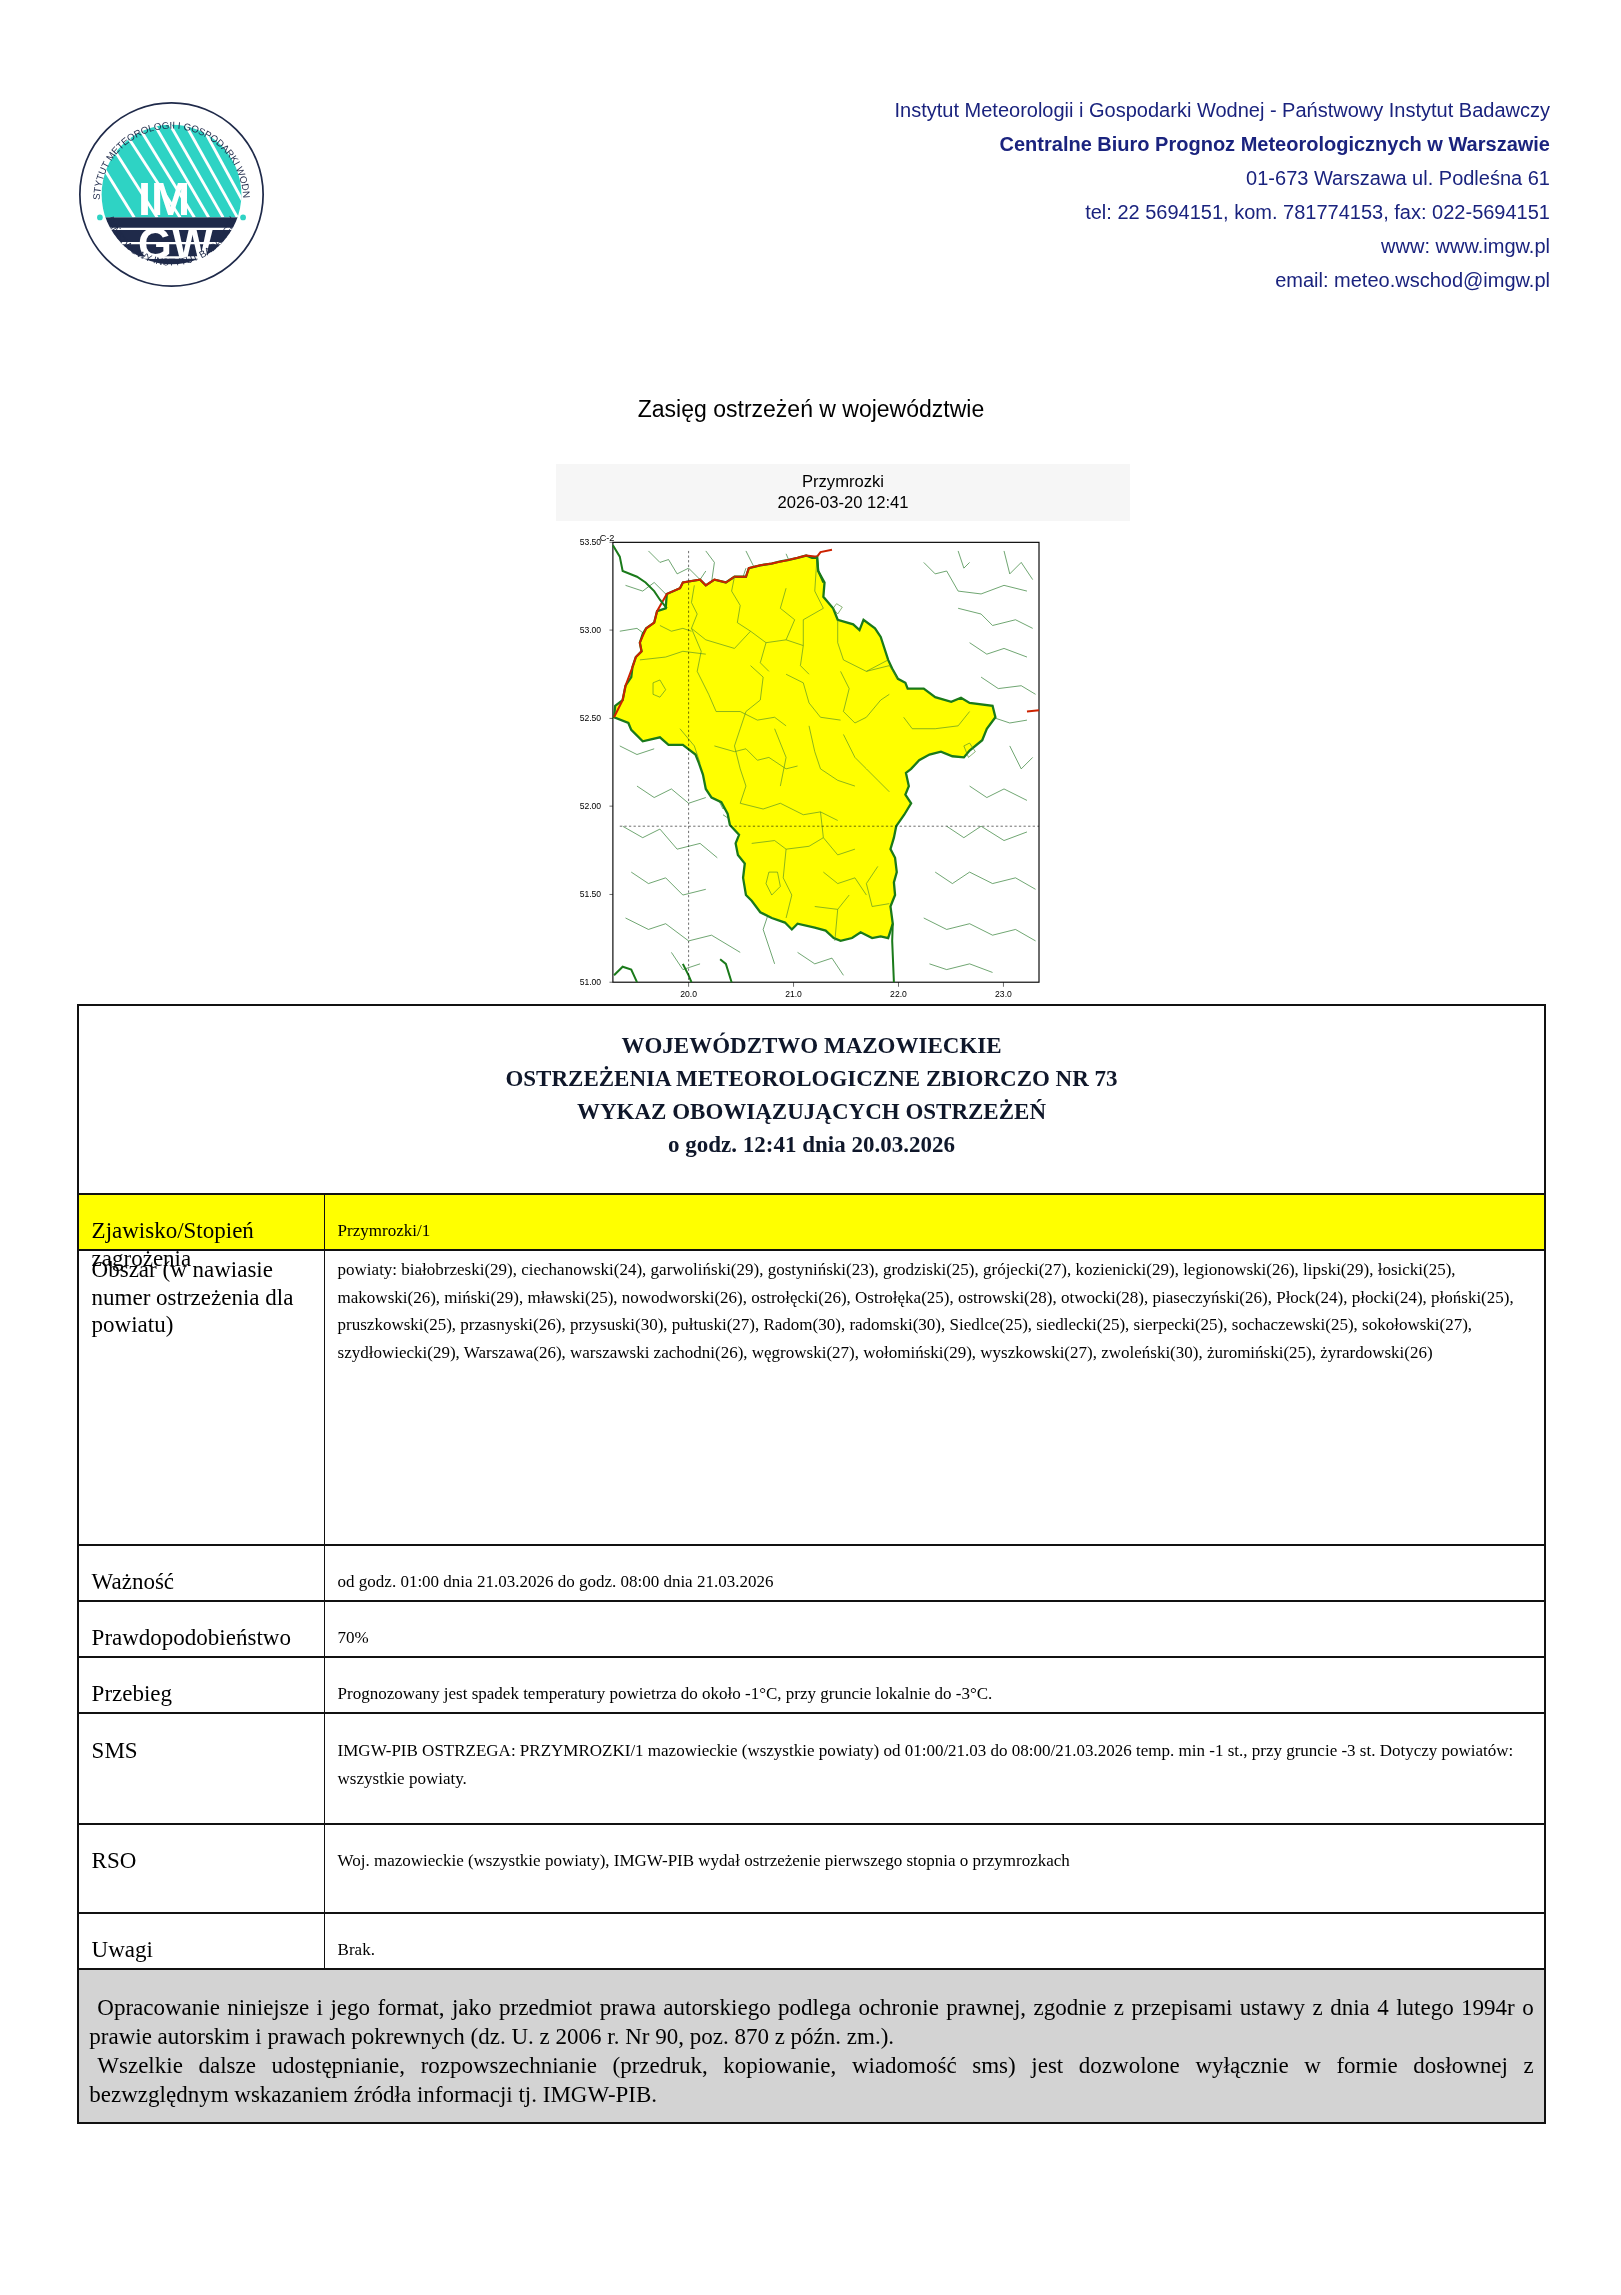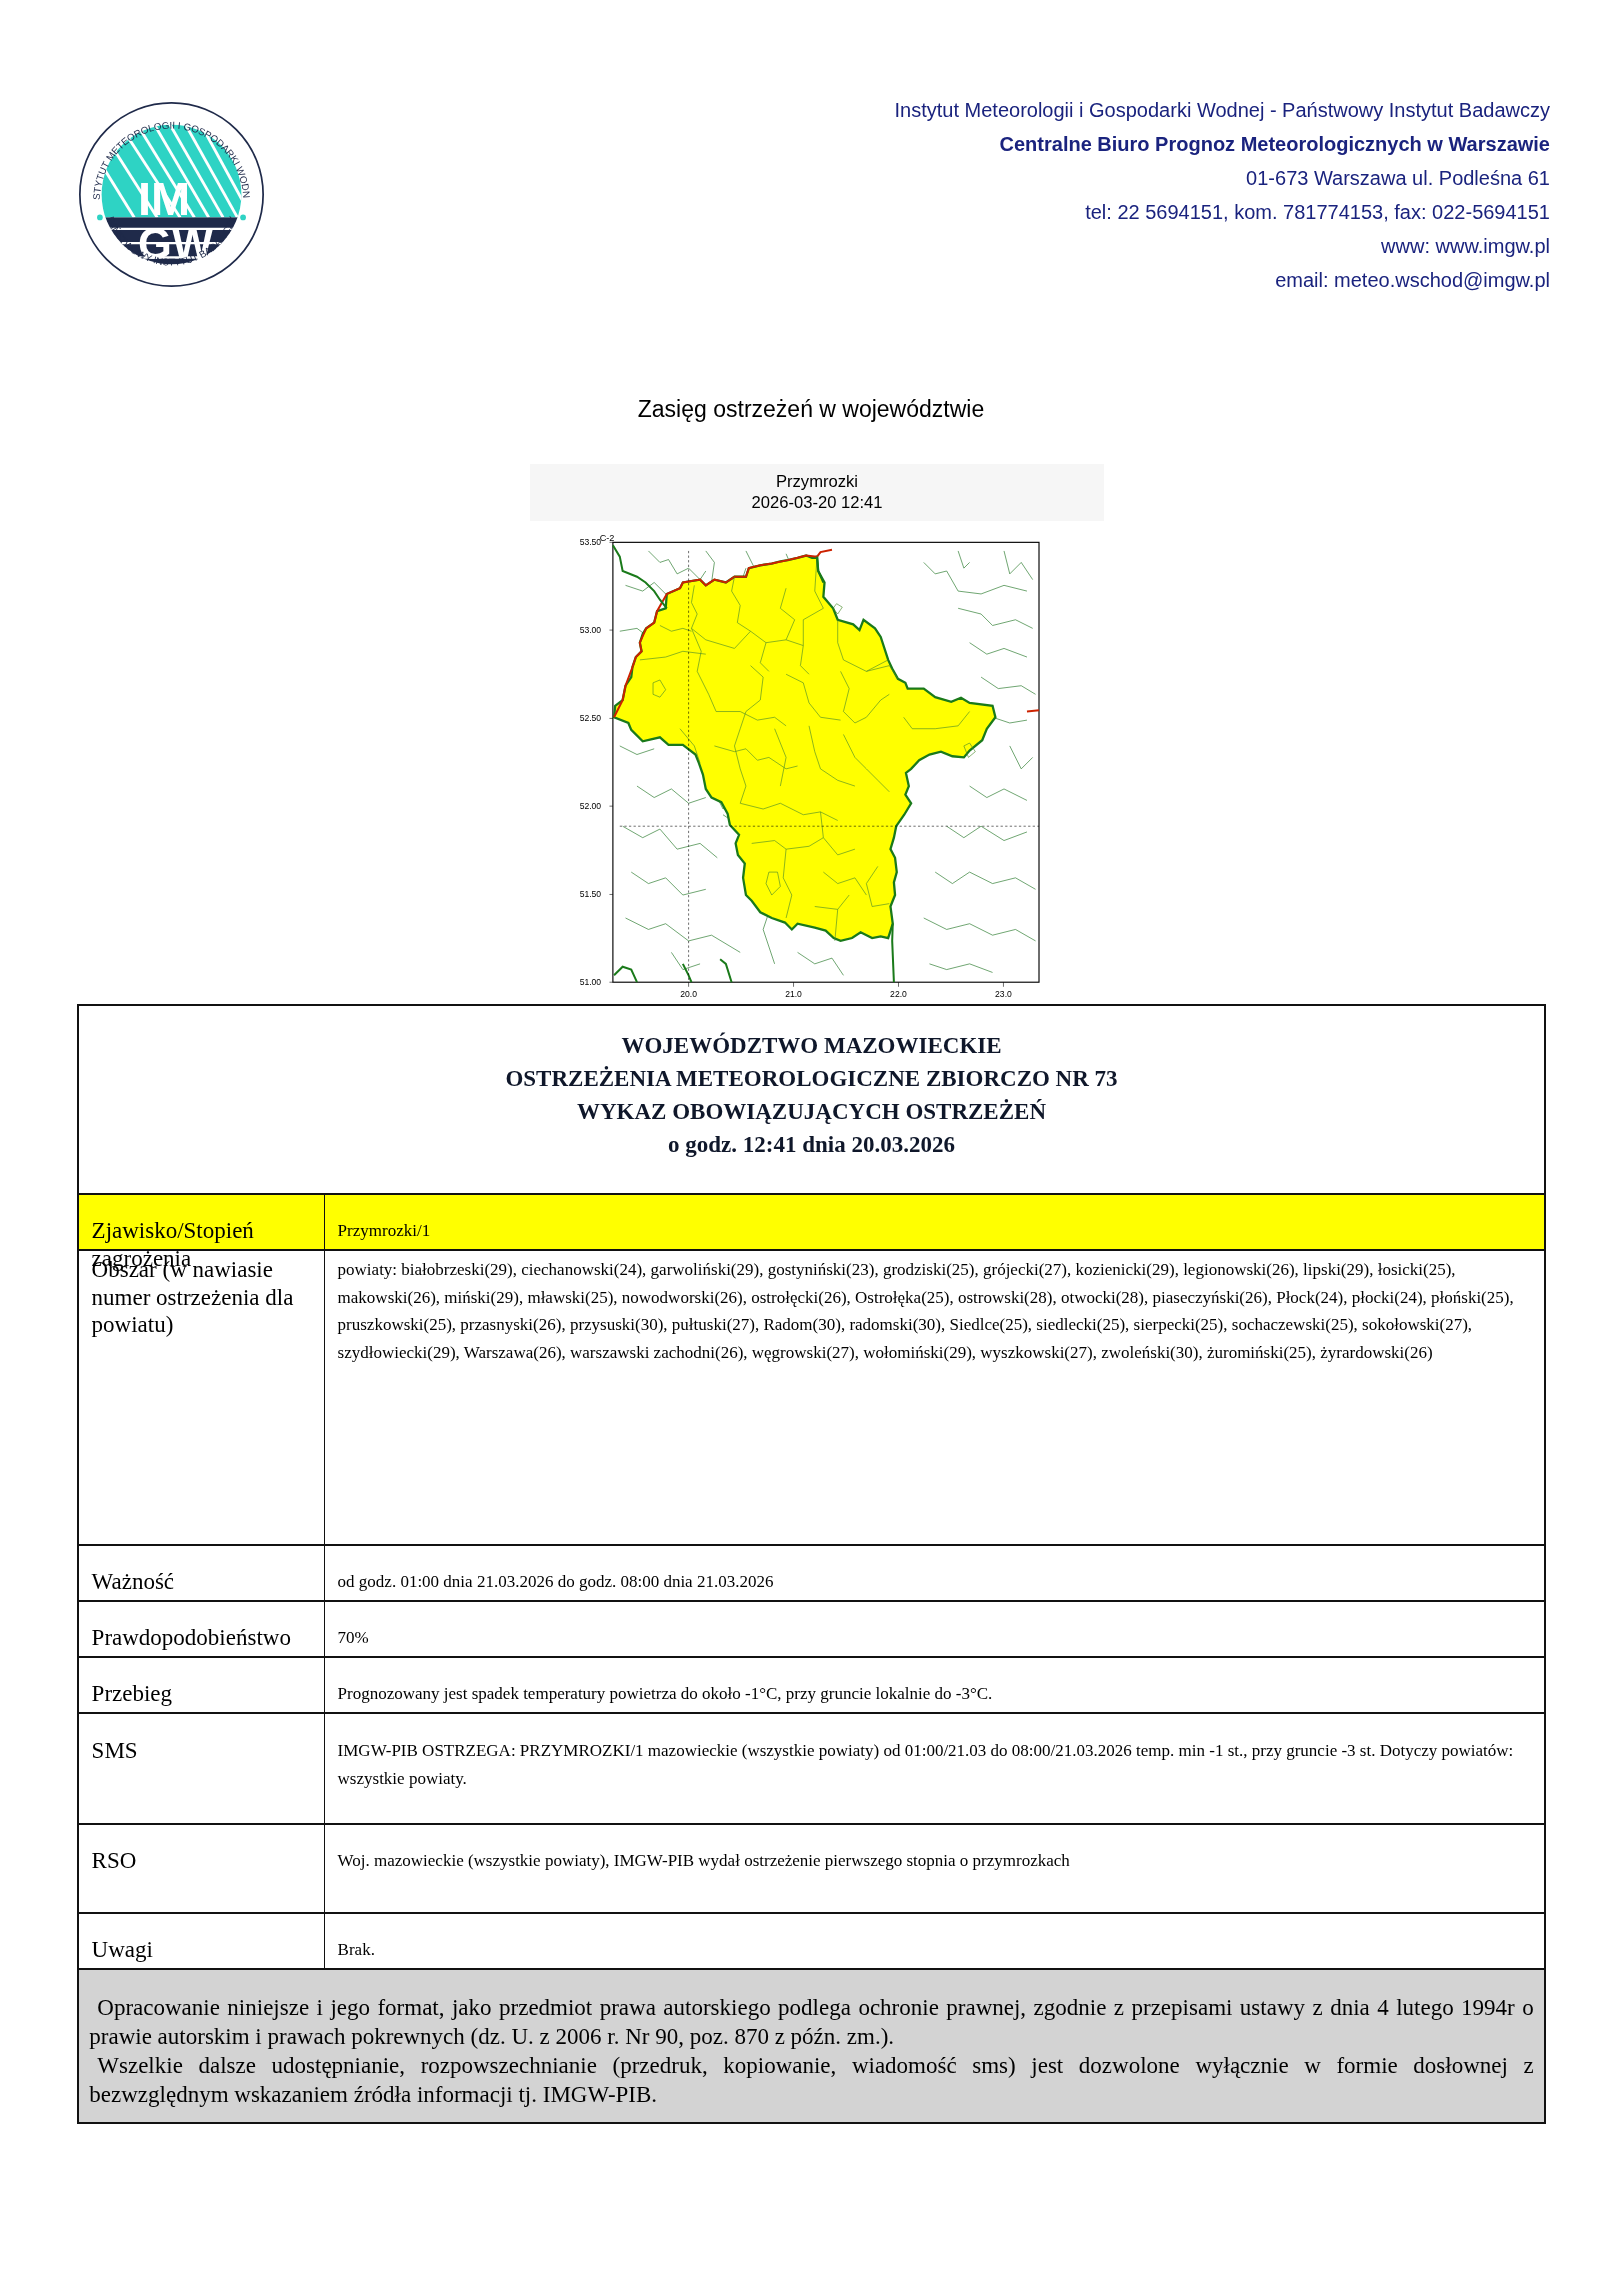--- a/index.html
+++ b/index.html
@@ -13,21 +13,21 @@
     font-family: "Liberation Sans", sans-serif; font-size: 20px; line-height: 34px;
   }
   .org-block .bold { font-weight: bold; }
 
   
   .section-title {
     position: absolute; left: 0; width: 1622px; top: 396px; text-align: center;
     font-family: "Liberation Sans", sans-serif; font-size: 23px; color: #000;
   }
   .map-caption {
-    position: absolute; left: 530px; top: 464px; width: 574px; height: 57px;
+    position: absolute; left: 556px; top: 464px; width: 574px; height: 57px;
     background: #f6f6f6; text-align: center;
     font-family: "Liberation Sans", sans-serif; font-size: 16.6px; line-height: 21px; color: #000;
     padding-top: 6.9px; box-sizing: border-box;
   }
   .map-svg { position: absolute; left: 568px; top: 528px; width: 505px; height: 476px; }
   .map-svg text { font-family: "Liberation Sans", sans-serif; }
 
   
   .warn-table {
     position: absolute; left: 77px; top: 1004px; width: 1469px;

